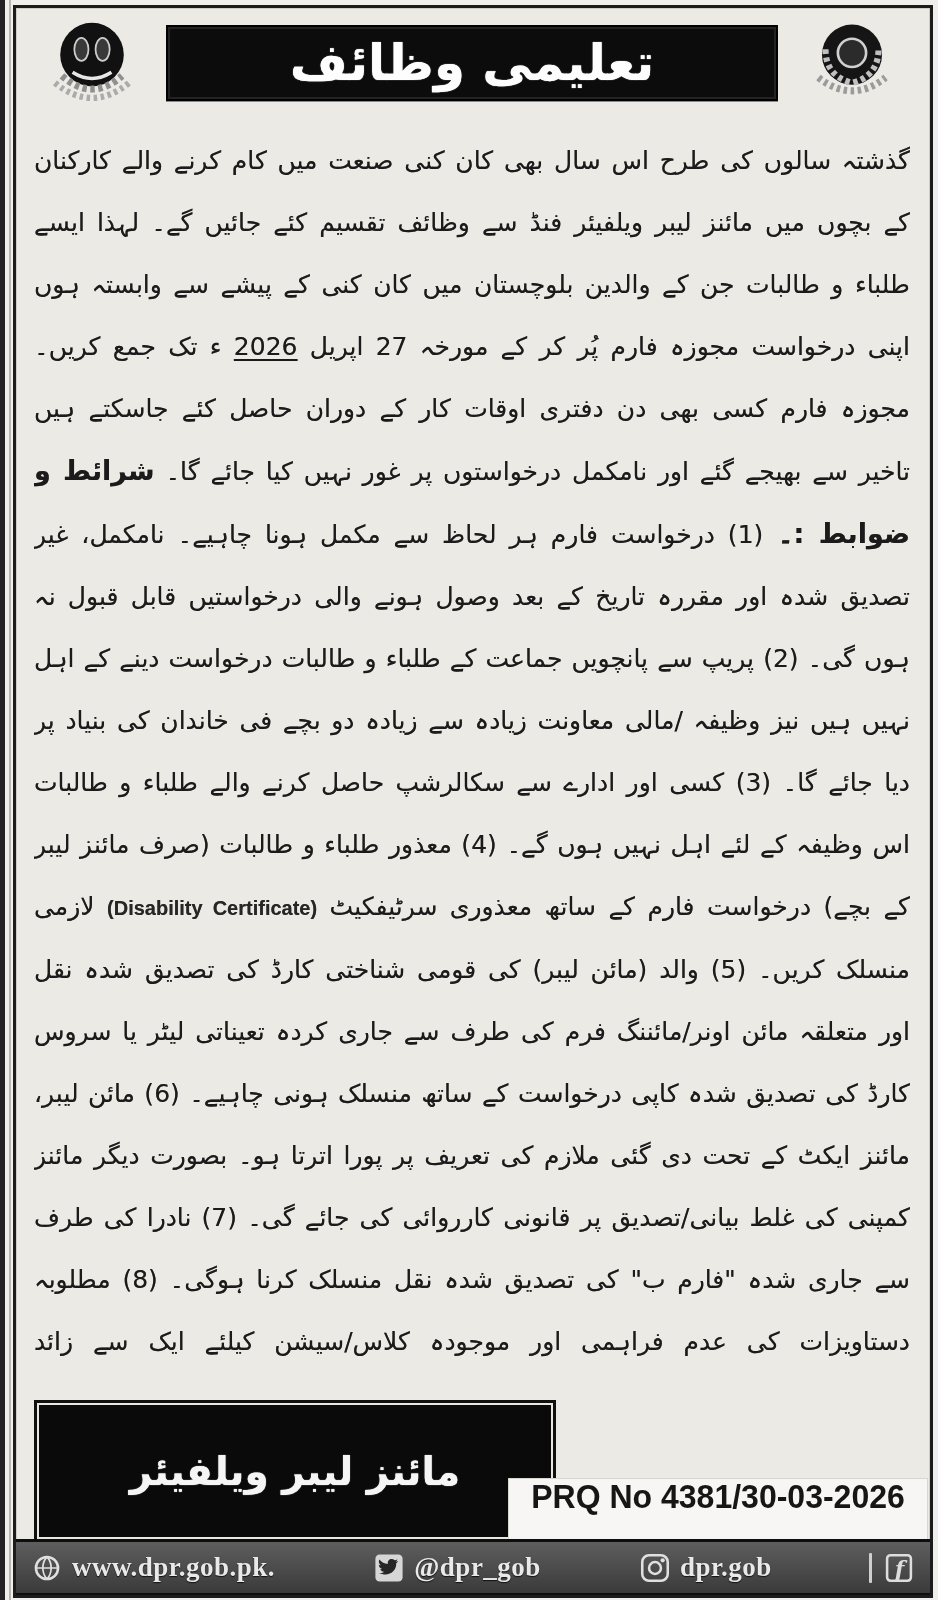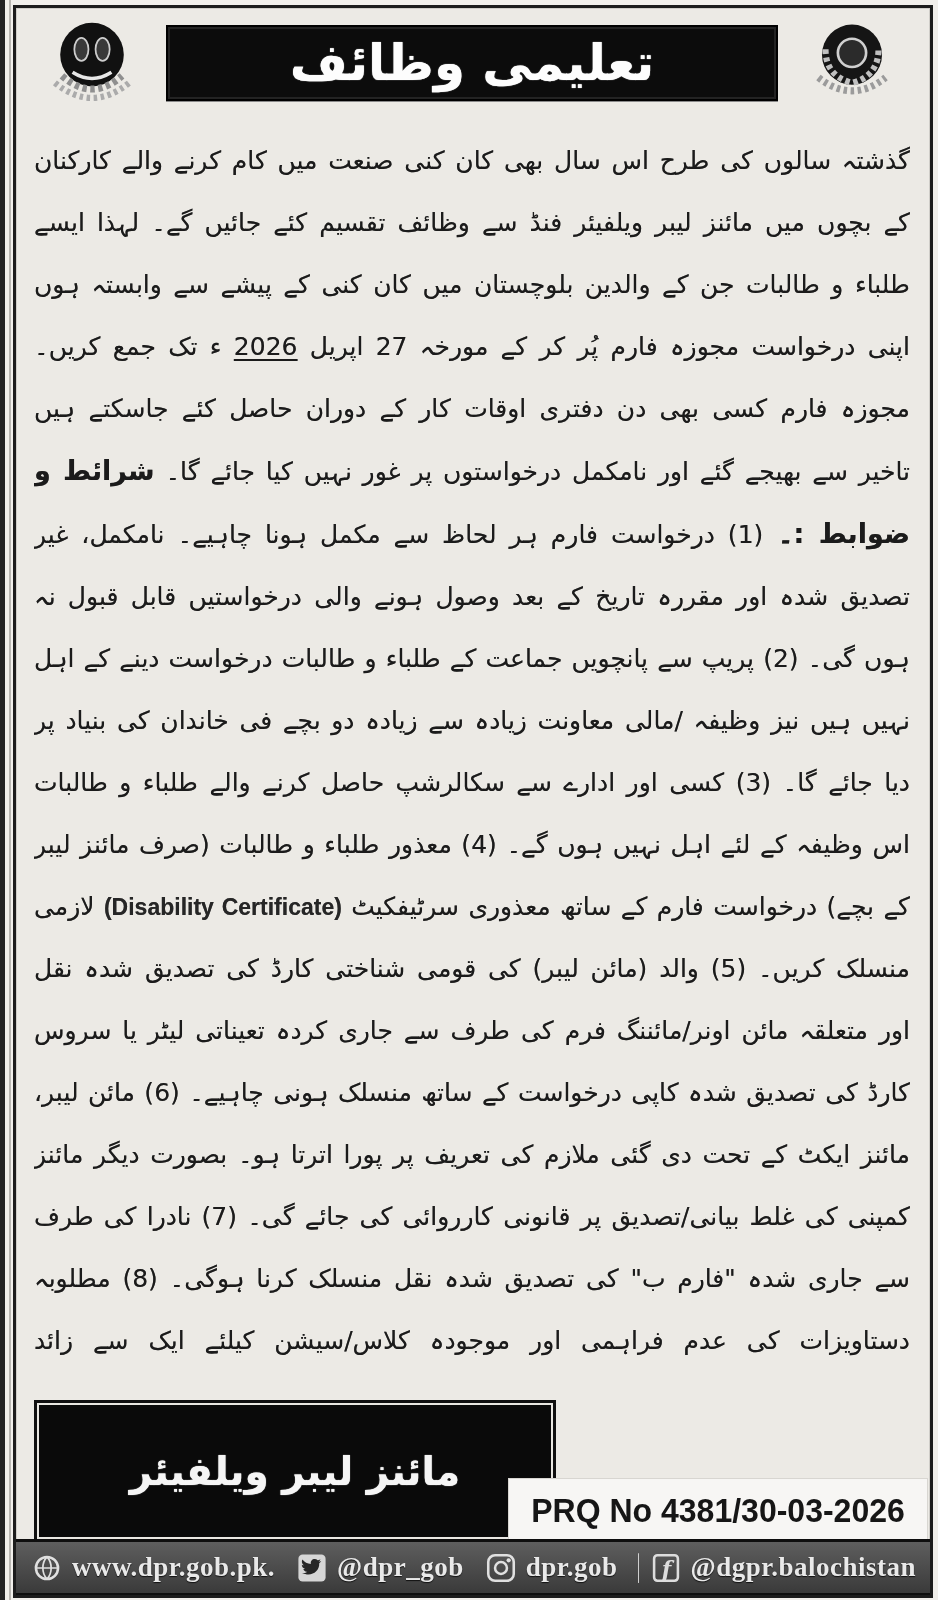--- a/index.html
+++ b/index.html
@@ -44,40 +44,40 @@
   .body-text{
     position:absolute; left:18px; top:122px; width:876px; height:1256px;
     overflow:hidden;
     direction:rtl; text-align:justify;
     font-size:25px; line-height:62px; color:var(--ink);
     text-shadow:0 0 .6px rgba(10,10,10,.55);
     word-spacing:1px;
   }
   .body-text .urdu-bold{font-weight:bold; font-size:27px;}
   .body-text .urdu-underline{text-decoration:underline; text-underline-offset:4px; font-weight:normal;}
-  .body-text .latin{font-family:"Liberation Sans","DejaVu Sans",sans-serif; direction:ltr; unicode-bidi:embed; font-size:23px; font-weight:bold; color:#262626;}
+  .body-text .latin{font-family:"Liberation Sans","DejaVu Sans",sans-serif; direction:ltr; unicode-bidi:embed; font-size:20px; font-weight:bold; color:#262626;}
 
   
   .signature-box{
     position:absolute; left:18px; top:1392px; width:522px; height:142px;
     background:#0a0a0a; border:3px solid #101010;
     box-shadow:inset 0 0 0 2px #e9e7e2;
     display:flex; flex-direction:column; align-items:center; justify-content:center;
     direction:rtl;
   }
   .signature-box .sig-line{
     color:#f5f5f5; font-weight:bold; font-size:39px; line-height:57px;
     text-shadow:0 0 1px #fff; letter-spacing:1px; white-space:nowrap;
   }
 
   
   .prq-band{
     position:absolute; left:492px; top:1470px; right:2px; height:64px;
     background:#f7f6f4; border:1px solid #d8d6d1;
-    display:flex; align-items:center; justify-content:center;
+    display:flex; justify-content:center;
   }
   .prq-number{
     font-family:"Liberation Sans","DejaVu Sans",sans-serif;
     font-weight:bold; font-size:32px; color:#161616; letter-spacing:0px;
     transform:scaleY(1.05); white-space:nowrap;
   }
 
   
   .footer-bar{
     position:absolute; left:0px; right:0px; bottom:0px; height:56px;
@@ -174,18 +174,17 @@
       </div>
       <span class="footer-spacer"></span>
       <span class="vbar"></span>
       <div class="footer-item">
         <span class="icon">
           <svg viewBox="0 0 40 40">
               <rect x="6" y="5" width="28" height="30" rx="4" fill="none" stroke="#dddddd" stroke-width="3"></rect>
               <text x="15" y="30" font-family="DejaVu Serif, serif" font-size="26" font-style="italic" font-weight="bold" fill="#dddddd">f</text>
             </svg>
         </span>
-        <span class="footer-label">@dgpr.balochistan</span>
       </div>
     </div>
 
   </div>
 </div>
 
 </body></html>

